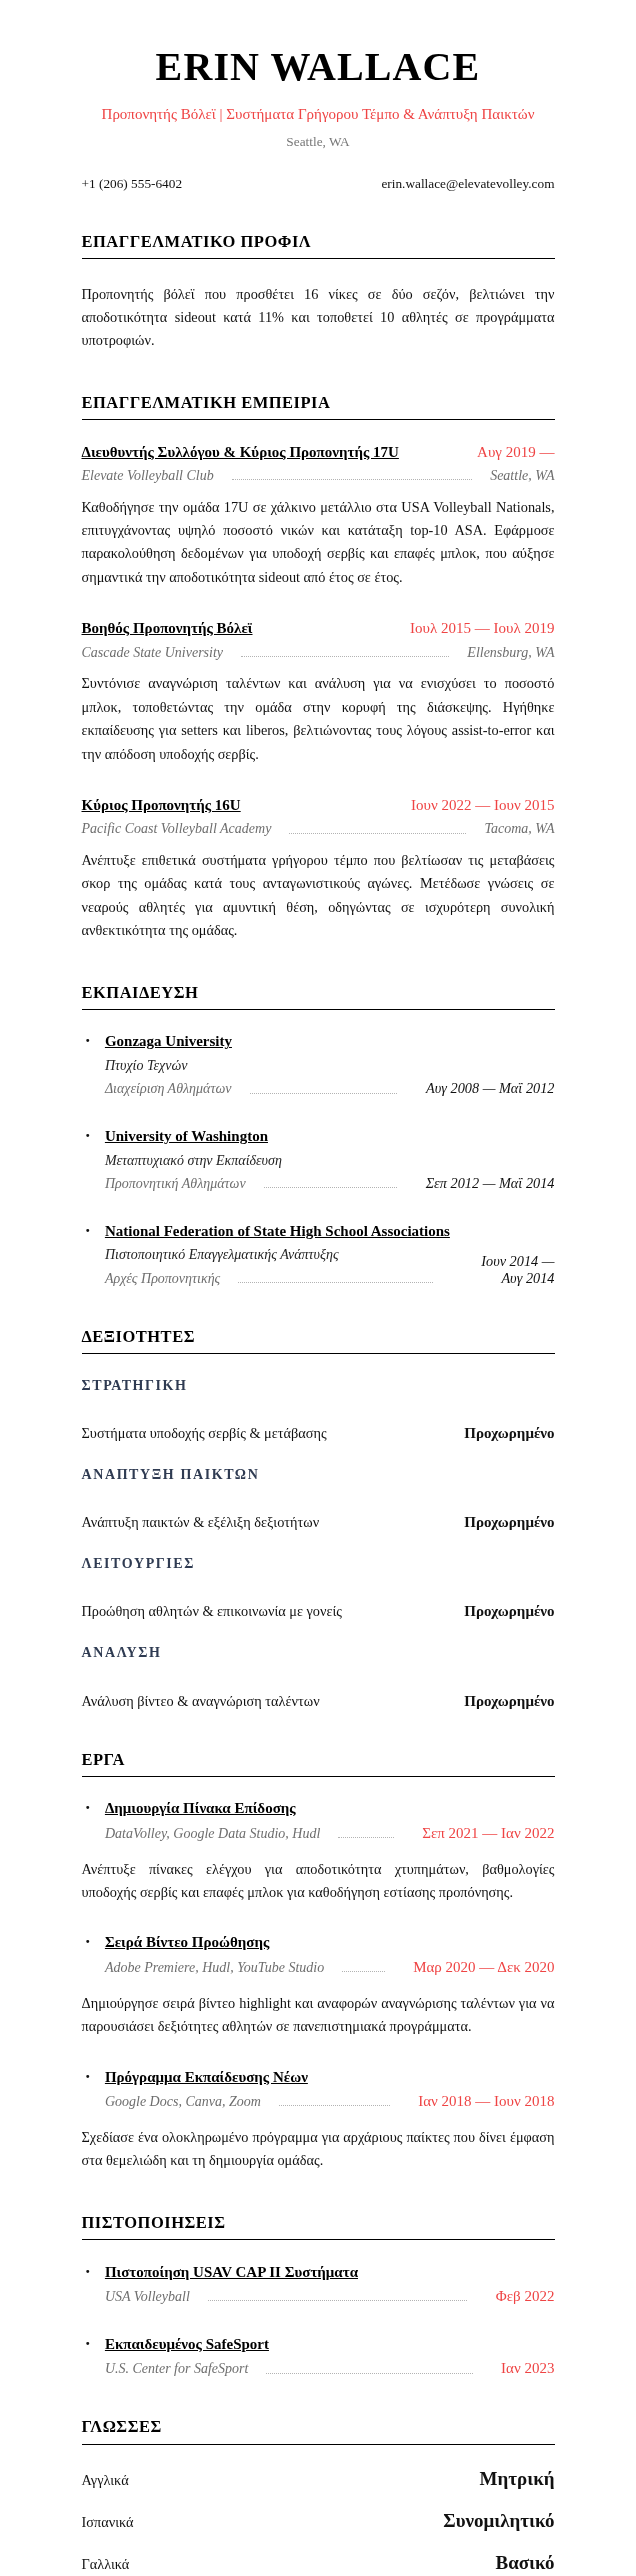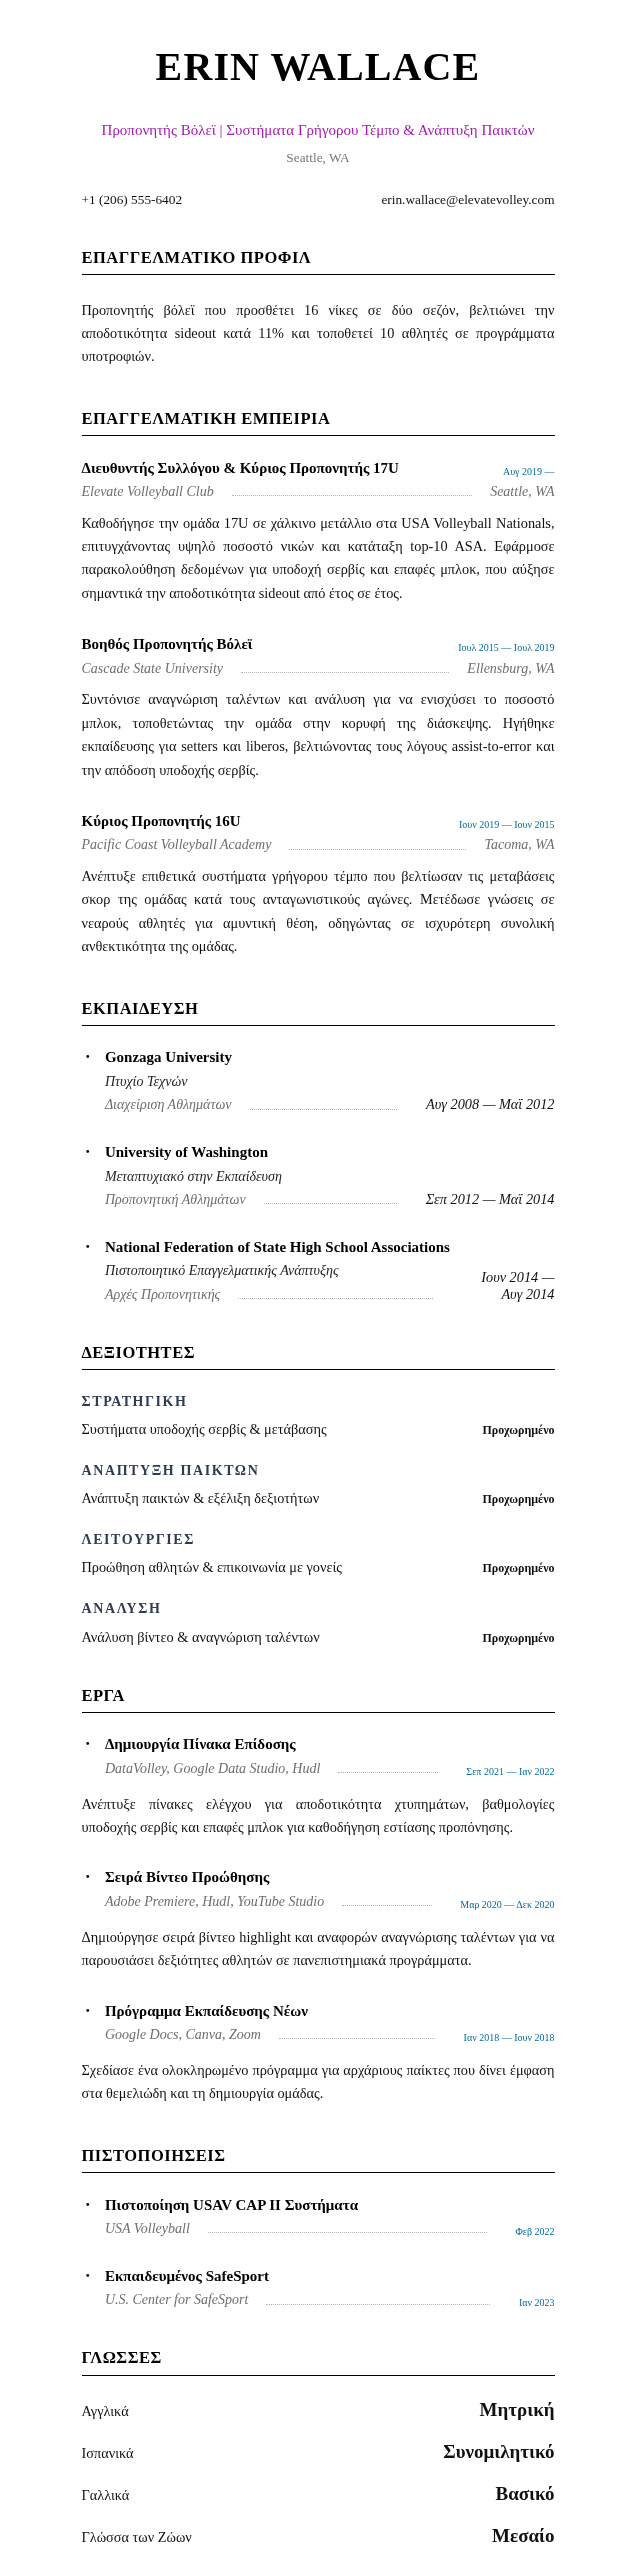--- a/index.html
+++ b/index.html
@@ -9,21 +9,21 @@
     width: 553px; height: 2576px; margin: 0 auto; background: #ffffff;
     padding: 33px 40px 0 40px; overflow: hidden;
   }
 
   
   .name {
     text-align: center; font-size: 40px; font-weight: bold; letter-spacing: 1.1px;
     color: #000000; margin-top: 9.6px;
   }
   .subtitle {
-    text-align: center; font-size: 15px; color: #a21caf; margin-top: 32px; font-family: Liberation Serif, serif;
+    text-align: center; font-size: 15px; color: #ef4444; margin-top: 16px; font-family: Liberation Serif, serif;
   }
   .hdr-location {
     text-align: center; font-size: 13.3px; color: #777777; margin-top: 11.7px;
   }
   .contact-row {
     display: flex; justify-content: space-between; align-items: baseline;
     font-size: 13.3px; color: #111111; margin-top: 25.5px;
   }
 
   
@@ -34,22 +34,22 @@
   }
 
   .body-text {
     font-size: 14.3px; line-height: 23.4px; text-align: justify; color: #111111;
   }
 
   
   .entry { margin-bottom: 31px; }
   .entry:last-child { margin-bottom: 0; }
   .row { display: flex; align-items: flex-end; }
-  .entry-title { font-size: 15px; font-weight: bold; color: #000000; flex: 1; }
-  .entry-dates { font-size: 10px; color: #0369a1; white-space: nowrap; margin-left: 10.6px; }
+  .entry-title { font-size: 15px; font-weight: bold; color: #000000; flex: 1; text-decoration: underline; }
+  .entry-dates { font-size: 15px; color: #ef4444; white-space: nowrap; margin-left: 10.6px; }
   .muted { font-size: 14px; font-style: italic; color: #6e6e6e; text-align: right; }
   .leader {
     flex: 1; border-bottom: 1.1px dotted #b3b3b3; margin: 0 18px 3.7px 18px; min-width: 21px;
   }
   .sub-row { margin-top: 7.4px; }
   .entry-desc { margin-top: 11.7px; }
 
   
   .bulleted { position: relative; padding-left: 23.4px; }
   .bulleted::before {
@@ -67,21 +67,21 @@
 
   
   .skill-group { margin-bottom: 24.4px; }
   .skill-group:last-child { margin-bottom: 0; }
   .skill-category {
     font-size: 14px; font-weight: bold; letter-spacing: 1.6px; color: #2f3b52;
     margin-bottom: 11.7px;
   }
   .skill-row { display: flex; justify-content: space-between; align-items: baseline; }
   .skill-name { font-size: 14.3px; color: #111111; }
-  .skill-level { font-size: 12px; font-weight: bold; color: #111111; }
+  .skill-level { font-size: 15px; font-weight: bold; color: #111111; margin-top: 20px; }
 
   
   .lang-row {
     display: flex; justify-content: space-between; align-items: baseline;
     margin-bottom: 20px;
   }
   .lang-row:last-child { margin-bottom: 0; }
   .lang-name { font-size: 14.3px; color: #111111; }
   .lang-level { font-size: 19px; font-weight: bold; color: #111111; }
 
@@ -138,21 +138,21 @@
         <span class="muted">Cascade State University</span>
         <span class="leader"></span>
         <span class="muted">Ellensburg, WA</span>
       </div>
       <p class="body-text entry-desc">Συντόνισε αναγνώριση ταλέντων και ανάλυση για να ενισχύσει το ποσοστό μπλοκ, τοποθετώντας την ομάδα στην κορυφή της διάσκεψης. Ηγήθηκε εκπαίδευσης για setters και liberos, βελτιώνοντας τους λόγους assist-to-error και την απόδοση υποδοχής σερβίς.</p>
     </div>
 
     <div class="entry">
       <div class="row">
         <span class="entry-title">Κύριος Προπονητής 16U</span>
-        <span class="entry-dates">Ιουν 2019 — Ιουν 2015</span>
+        <span class="entry-dates">Ιουν 2022 — Ιουν 2015</span>
       </div>
       <div class="row sub-row">
         <span class="muted">Pacific Coast Volleyball Academy</span>
         <span class="leader"></span>
         <span class="muted">Tacoma, WA</span>
       </div>
       <p class="body-text entry-desc">Ανέπτυξε επιθετικά συστήματα γρήγορου τέμπο που βελτίωσαν τις μεταβάσεις σκορ της ομάδας κατά τους ανταγωνιστικούς αγώνες. Μετέδωσε γνώσεις σε νεαρούς αθλητές για αμυντική θέση, οδηγώντας σε ισχυρότερη συνολική ανθεκτικότητα της ομάδας.</p>
     </div>
   </div>
 

